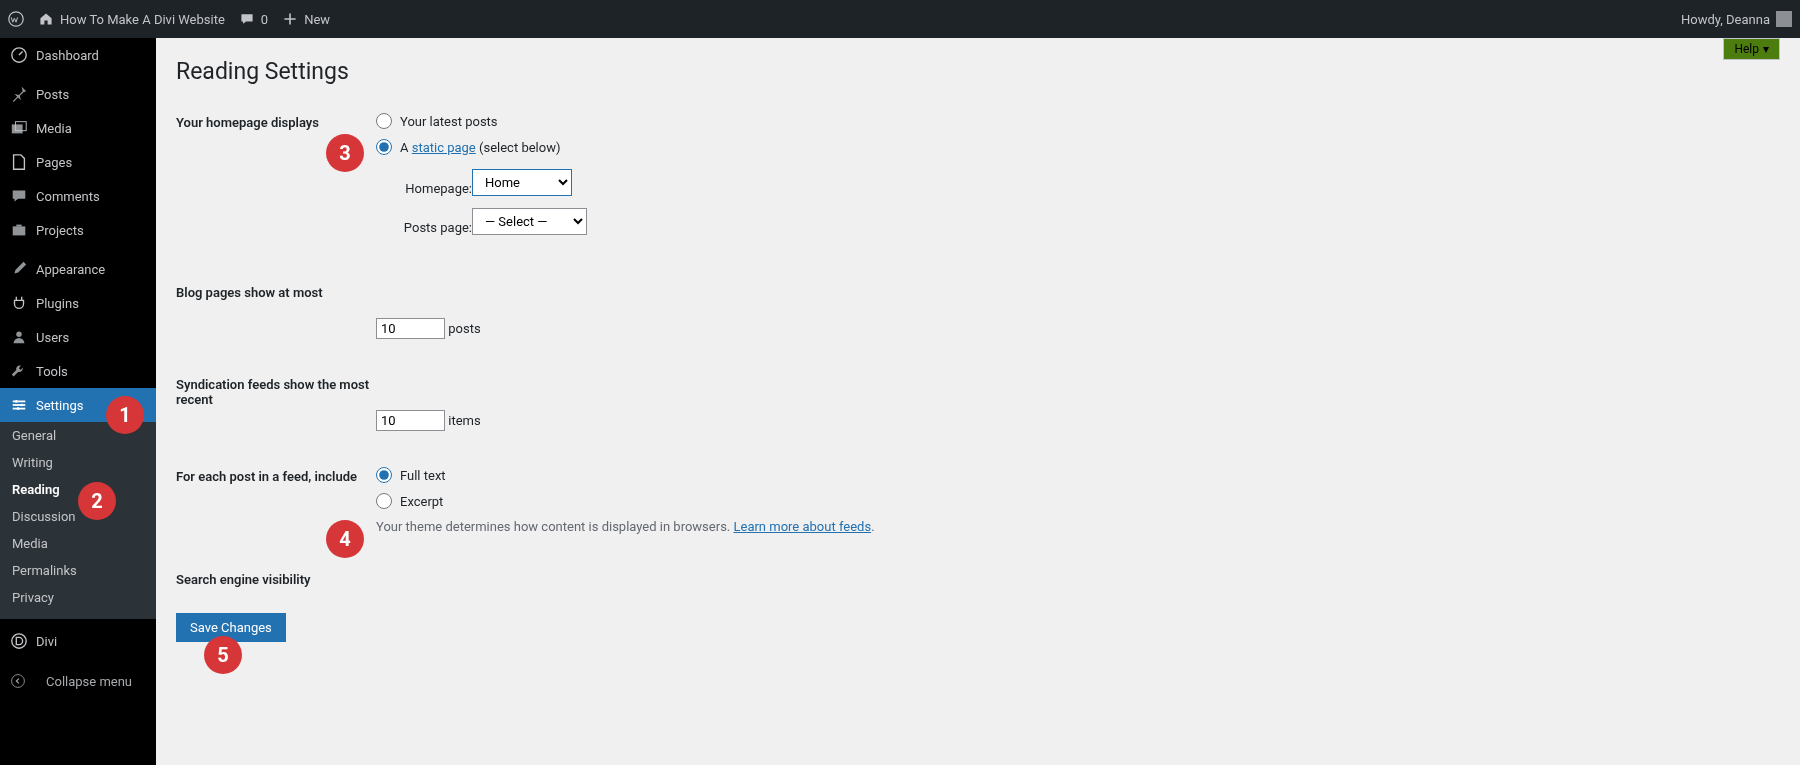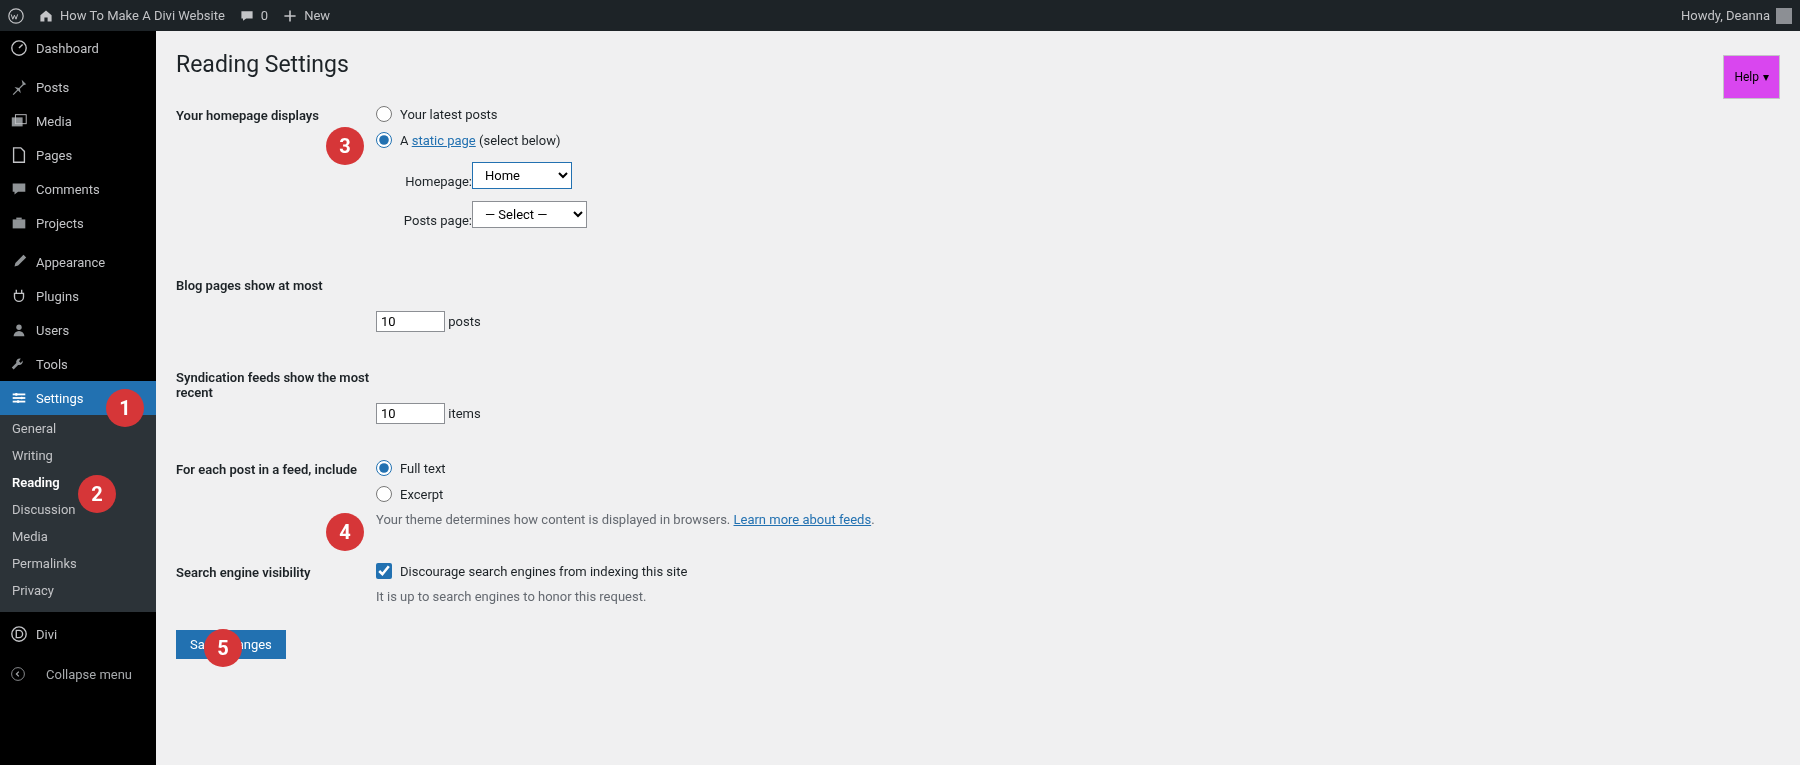--- a/index.html
+++ b/index.html
@@ -1,18 +1,18 @@
 <!DOCTYPE html>
 <html><head>
 <meta charset="utf-8">
 <style>
 * { margin: 0; padding: 0; box-sizing: border-box; font-family: -apple-system, BlinkMacSystemFont, "Segoe UI", Roboto, sans-serif; }
 body { background: #f0f0f1; }
 
-.adminbar { height: 31px; background: #1d2327; color: #c3c4c7; display: flex; align-items: center; justify-content: space-between; font-size: 13px; padding: 0 8px; }
+.adminbar { height: 38px; background: #1d2327; color: #c3c4c7; display: flex; align-items: center; justify-content: space-between; font-size: 13px; padding: 0 8px; }
 .adminbar-left, .adminbar-right { display: flex; align-items: center; gap: 14px; }
 .adminbar .ab-item { display: flex; align-items: center; gap: 6px; cursor: pointer; }
 .adminbar svg { width: 16px; height: 16px; fill: currentColor; }
 .ab-avatar { width: 16px; height: 16px; background: #8c8f94; }
 
 .wrap { display: flex; min-height: calc(100vh - 31px); }
 
 .sidebar { width: 156px; background: #000000; color: #c3c4c7; font-size: 13px; flex-shrink: 0; }
 .menu-item { display: flex; align-items: center; gap: 8px; padding: 8px 10px; cursor: pointer; color: #c3c4c7; }
 .menu-item svg { width: 18px; height: 18px; fill: rgba(240,246,252,.6); }
@@ -20,21 +20,21 @@
 .menu-item.current svg { fill: #fff; }
 .menu-item.current::after { content: ""; position: absolute; right: -8px; top: 50%; transform: translateY(-50%); border: 8px solid transparent; border-right-color: #f0f0f1; }
 .submenu { background: #2c3338; padding-bottom: 8px; }
 .submenu-item { padding: 6px 12px; cursor: pointer; color: #c3c4c7; font-size: 13px; }
 .submenu-item.current { color: #fff; font-weight: 600; }
 .sep { height: 5px; }
 .collapse { display: flex; align-items: center; gap: 20px; padding: 10px; cursor: pointer; color: #a7aaad; font-size: 13px; }
 .collapse svg { width: 16px; height: 16px; fill: currentColor; }
 
 .content { flex: 1; position: relative; padding: 0 20px 40px; }
-.help-btn { position: absolute; top: 24px; right: 20px; background: #d946ef; border: 1px solid #c3c4c7; padding: 14px 10px; font-size: 12px; cursor: pointer; display: flex; align-items: center; gap: 4px; }
+.help-btn { position: absolute; top: 0; right: 20px; background: #4d7c0f; border: 1px solid #c3c4c7; padding: 3px 10px; font-size: 12px; cursor: pointer; display: flex; align-items: center; gap: 4px; }
 h1 { font-size: 23px; font-weight: 400; color: #1d2327; padding: 20px 0 10px; }
 
 .form-row { display: flex; align-items: flex-start; padding: 18px 0; }
 .form-label { width: 200px; font-size: 13px; font-weight: 600; color: #1d2327; flex-shrink: 0; padding-top: 2px; }
 .form-field { font-size: 13px; color: #1d2327; }
 .radio-line, .check-line { display: flex; align-items: center; gap: 8px; margin-bottom: 10px; }
 .radio-line input, .check-line input { width: 16px; height: 16px; accent-color: #2271b1; }
 .radio-line a, .form-field a { color: #2271b1; text-decoration: underline; }
 .sub-row { display: flex; align-items: flex-end; margin: 0 0 12px 18px; }
 .sub-row label { min-width: 78px; text-align: right; font-size: 13px; }
@@ -239,27 +239,20 @@
         <label class="radio-line">
             <input type="radio" name="feed" style="">
             <span>Excerpt</span>
           </label>
         <p class="desc"><span>Your theme determines how content is displayed in browsers. </span><a href="#">Learn more about feeds</a>.</p>
       </div>
     </div>
 
     <div class="form-row">
       <div class="form-label">Search engine visibility</div>
-      <div class="form-field">
-        <label class="check-line">
-            <input type="checkbox" checked="" style="">
-            <span>Discourage search engines from indexing this site</span>
-          </label>
-        <p class="desc">It is up to search engines to honor this request.</p>
-      </div>
     </div>
 
     <div style="margin-top:8px"><button class="save-btn">Save Changes</button></div>
 
     <div class="badge" style="top:358px;left:-50px">1</div>
     <div class="badge" style="top:444px;left:-78px">2</div>
     <div class="badge" style="top:96px;left:170px">3</div>
     <div class="badge" style="top:482px;left:170px">4</div>
     <div class="badge" style="top:598px;left:48px">5</div>
   </div>

